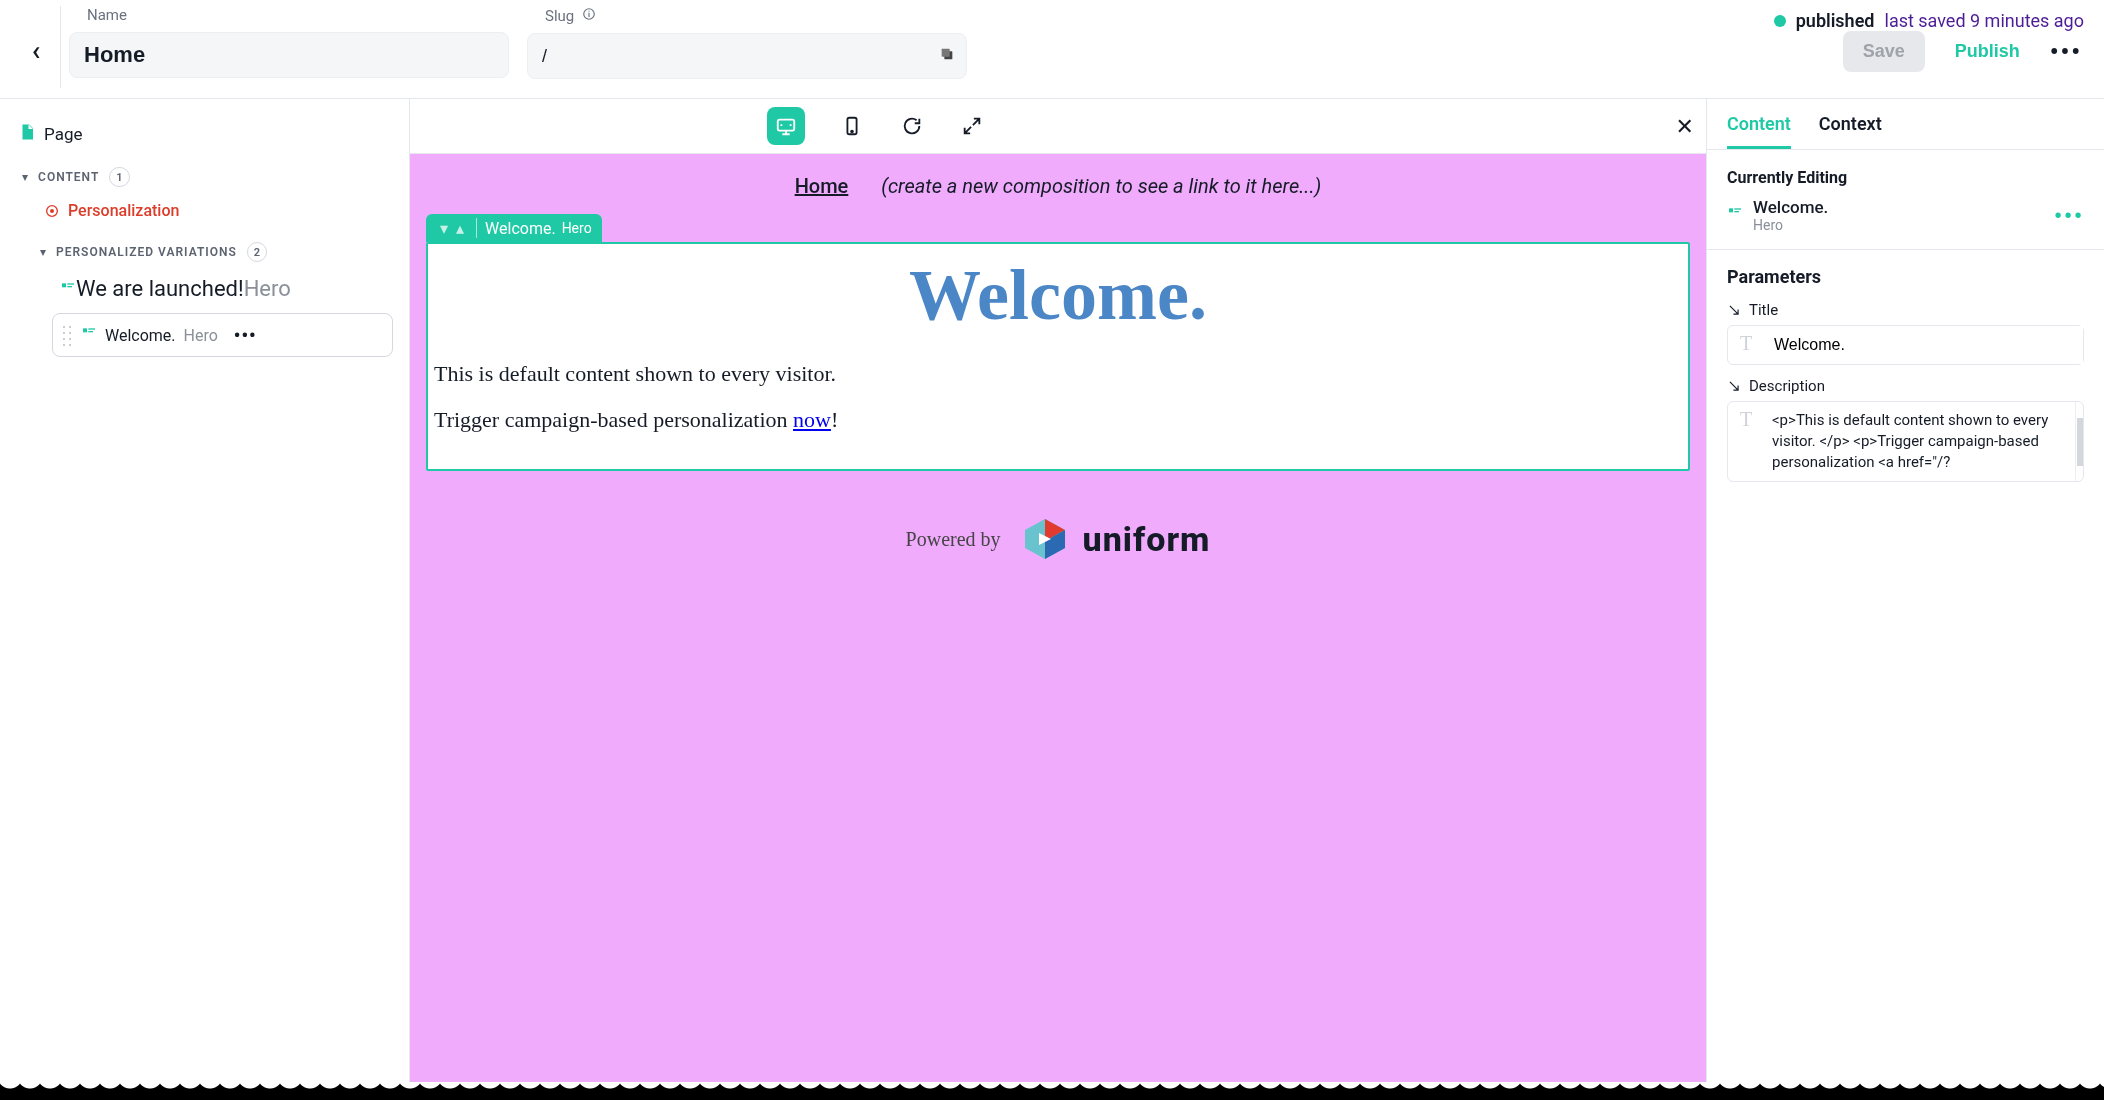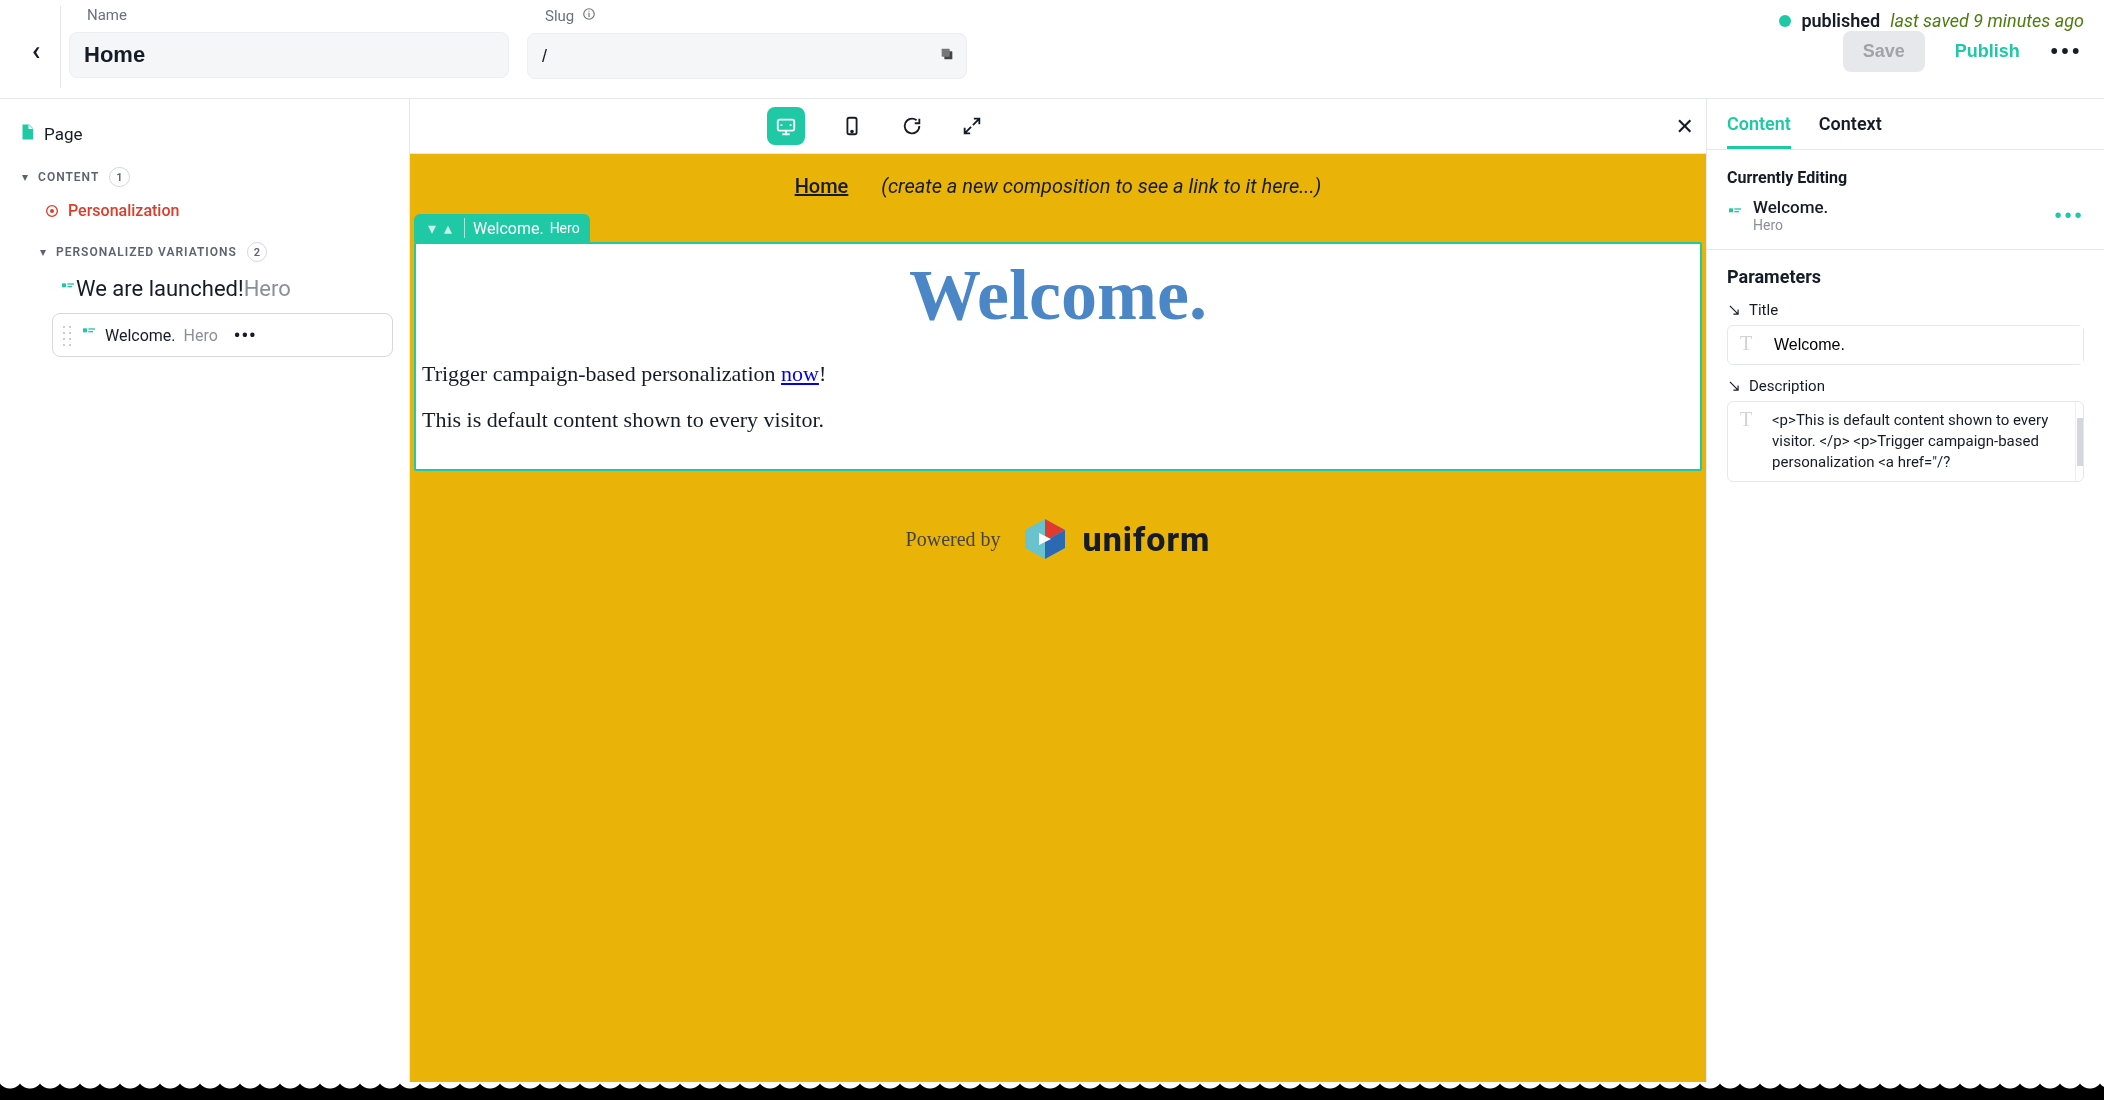--- a/index.html
+++ b/index.html
@@ -22,21 +22,21 @@
   .inpwrap { position:relative; }
   .tin { width:100%; height:46px; background:#f5f6f8; border:1px solid #eceef1; border-radius:8px; padding:0 40px 0 14px; font-size:22px; font-weight:600; color:#151c27; }
   .tin.slug { font-size:18px; font-weight:500; }
   .copy-icn { position:absolute; right:12px; top:50%; transform:translateY(-50%); }
   .copy-icn svg { width:16px; height:16px; fill:#444; }
 
   .hdr-right { margin-left:auto; display:flex; flex-direction:column; align-items:flex-end; }
   .status-line { display:flex; align-items:center; gap:10px; padding:4px 8px 0 0; }
   .dot { width:12px; height:12px; border-radius:50%; background:#1fc9a5; }
   .status-text { font-size:18px; font-weight:600; color:#151c27; }
-  .saved-text { font-size:18px; font-style:italic; color:#4d7c0f; }
+  .saved-text { font-size:18px; color:#4c1d95; }
   .actions { display:flex; align-items:center; gap:30px; padding-right:10px; }
   .btn-save { background:#e6e8eb; color:#a0a4aa; border:none; border-radius:8px; padding:10px 20px; font-size:18px; font-weight:700; cursor:not-allowed; }
   .btn-pub { background:none; border:none; color:#1fc9a5; font-size:18px; font-weight:700; cursor:pointer; }
   .more-hdr { font-size:24px; letter-spacing:2px; font-weight:800; color:#151c27; cursor:pointer; }
 
   
   .main { display:flex; flex:1; min-height:0; }
   .col { overflow:auto; }
 
   
@@ -59,21 +59,21 @@
   
   .canvas { flex:1; display:flex; flex-direction:column; }
   .toolbar { display:flex; align-items:center; padding:8px 12px; border-bottom:1px solid #e4e7ec; }
   .tbtns { display:flex; align-items:center; gap:34px; margin:0 auto; }
   .ticon { width:26px; height:26px; display:flex; align-items:center; justify-content:center; }
   .ticon svg { width:22px; height:22px; stroke:#151c27; stroke-width:2; fill:none; }
   .ticon.active { background:#1fc9a5; border-radius:8px; padding:6px; width:38px; height:38px; }
   .ticon.active svg { stroke:#fff; }
   .close-x { margin-left:auto; font-size:22px; cursor:pointer;}
 
-  .stage-wrap { flex:1; background:#eab308; padding:20px 4px; }
+  .stage-wrap { flex:1; background:#f0abfc; padding:20px 16px; }
   .navline { text-align:center; font-size:20px; margin-bottom:16px; }
   .navline .home { text-decoration:underline; font-weight:500; margin-right:28px; }
   .navline .hint { font-style:italic; color:#151c27;}
 
   .c-tag { display:inline-flex; align-items:center; background:#1fc9a5; color:#fff; border-radius:6px 6px 0 0; padding:4px 10px; font-size:16px; }
   .c-tag .arrw { opacity:.75; padding:0 4px; }
   .c-tag .tsep { width:1px; height:20px; background:rgba(255,255,255,.6); margin:0 8px;}
   .c-tag .ttype { font-size:14px; margin-left:6px;}
 
   .hero { border:2px solid #1fc9a5; background:#fff; padding:6px 6px 16px 6px; border-radius:2px; }
@@ -271,24 +271,24 @@
       <div>
         <div class="c-tag">
           <span class="arrw">▾</span>
           <span class="arrw">▴</span>
           <span class="tsep"></span>
           <span>Welcome.</span>
           <span class="ttype">Hero</span>
         </div>
         <div class="hero">
           <h1>Welcome.</h1>
+          <p>This is default content shown to every visitor.</p>
           <p>
             <span>Trigger campaign-based personalization </span><a href="#">now</a><span>!</span>
           </p>
-          <p>This is default content shown to every visitor.</p>
         </div>
       </div>
 
       <div class="powered">
         <span class="pw">Powered by</span>
         <span class="logo">
           <svg viewBox="0 0 48 48">
             <polygon points="24,4 44,15 44,33 24,44 4,33 4,15" fill="#68c3cf"></polygon>
             <polygon points="24,4 44,15 24,26" fill="#e03b2e"></polygon>
             <polygon points="24,26 44,15 44,33 24,44" fill="#2c69b3"></polygon>

